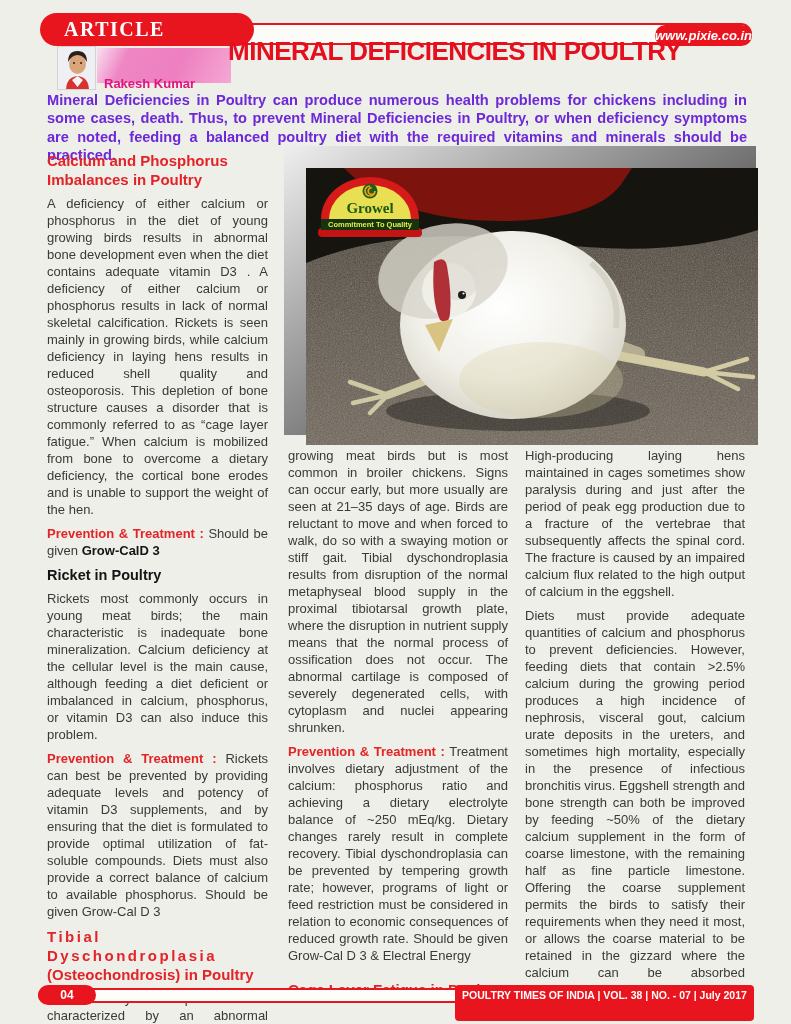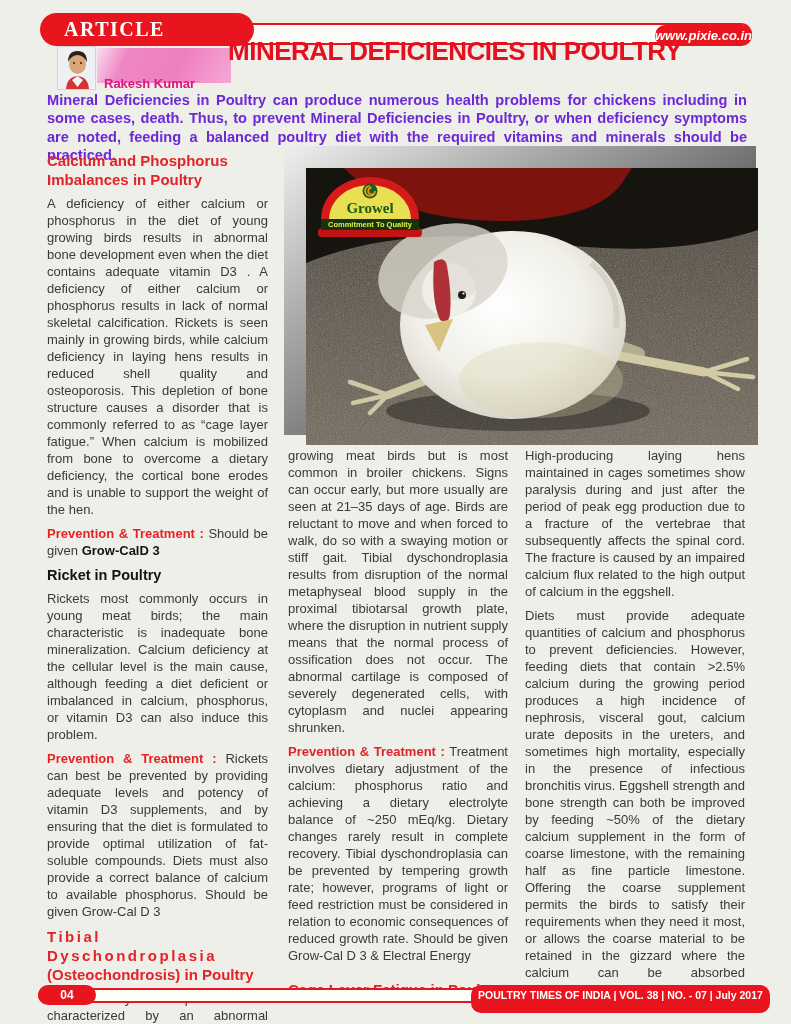--- a/index.html
+++ b/index.html
@@ -81,22 +81,22 @@
   .footer-band {
     position:absolute; left:38px; top:988px; width:716px; height:15px;
     border:2px solid #e8151e; border-radius:9px; background:#fdfdfa;
   }
   .footer-page {
     position:absolute; left:38px; top:985px; width:58px; height:20px;
     background:#e8151e; border-radius:10px; color:#fff; font-size:12px;
     font-weight:bold; text-align:center; line-height:20px;
   }
   .footer-info {
-    position:absolute; left:471px; top:985px; width:299px; height:28px;
-    background:#e8151e; border-radius:10px; color:#fff; font-size:10.5px;
+    position:absolute; left:455px; top:985px; width:299px; height:36px;
+    background:#e8151e; border-radius:4px; color:#fff; font-size:10.5px;
     font-weight:bold; text-align:center; line-height:20px; white-space:nowrap;
   }
 </style>
 </head>
 <body>
 
 <div class="page">
 
   <div class="header-outline"></div>
   <div class="article-pill">

